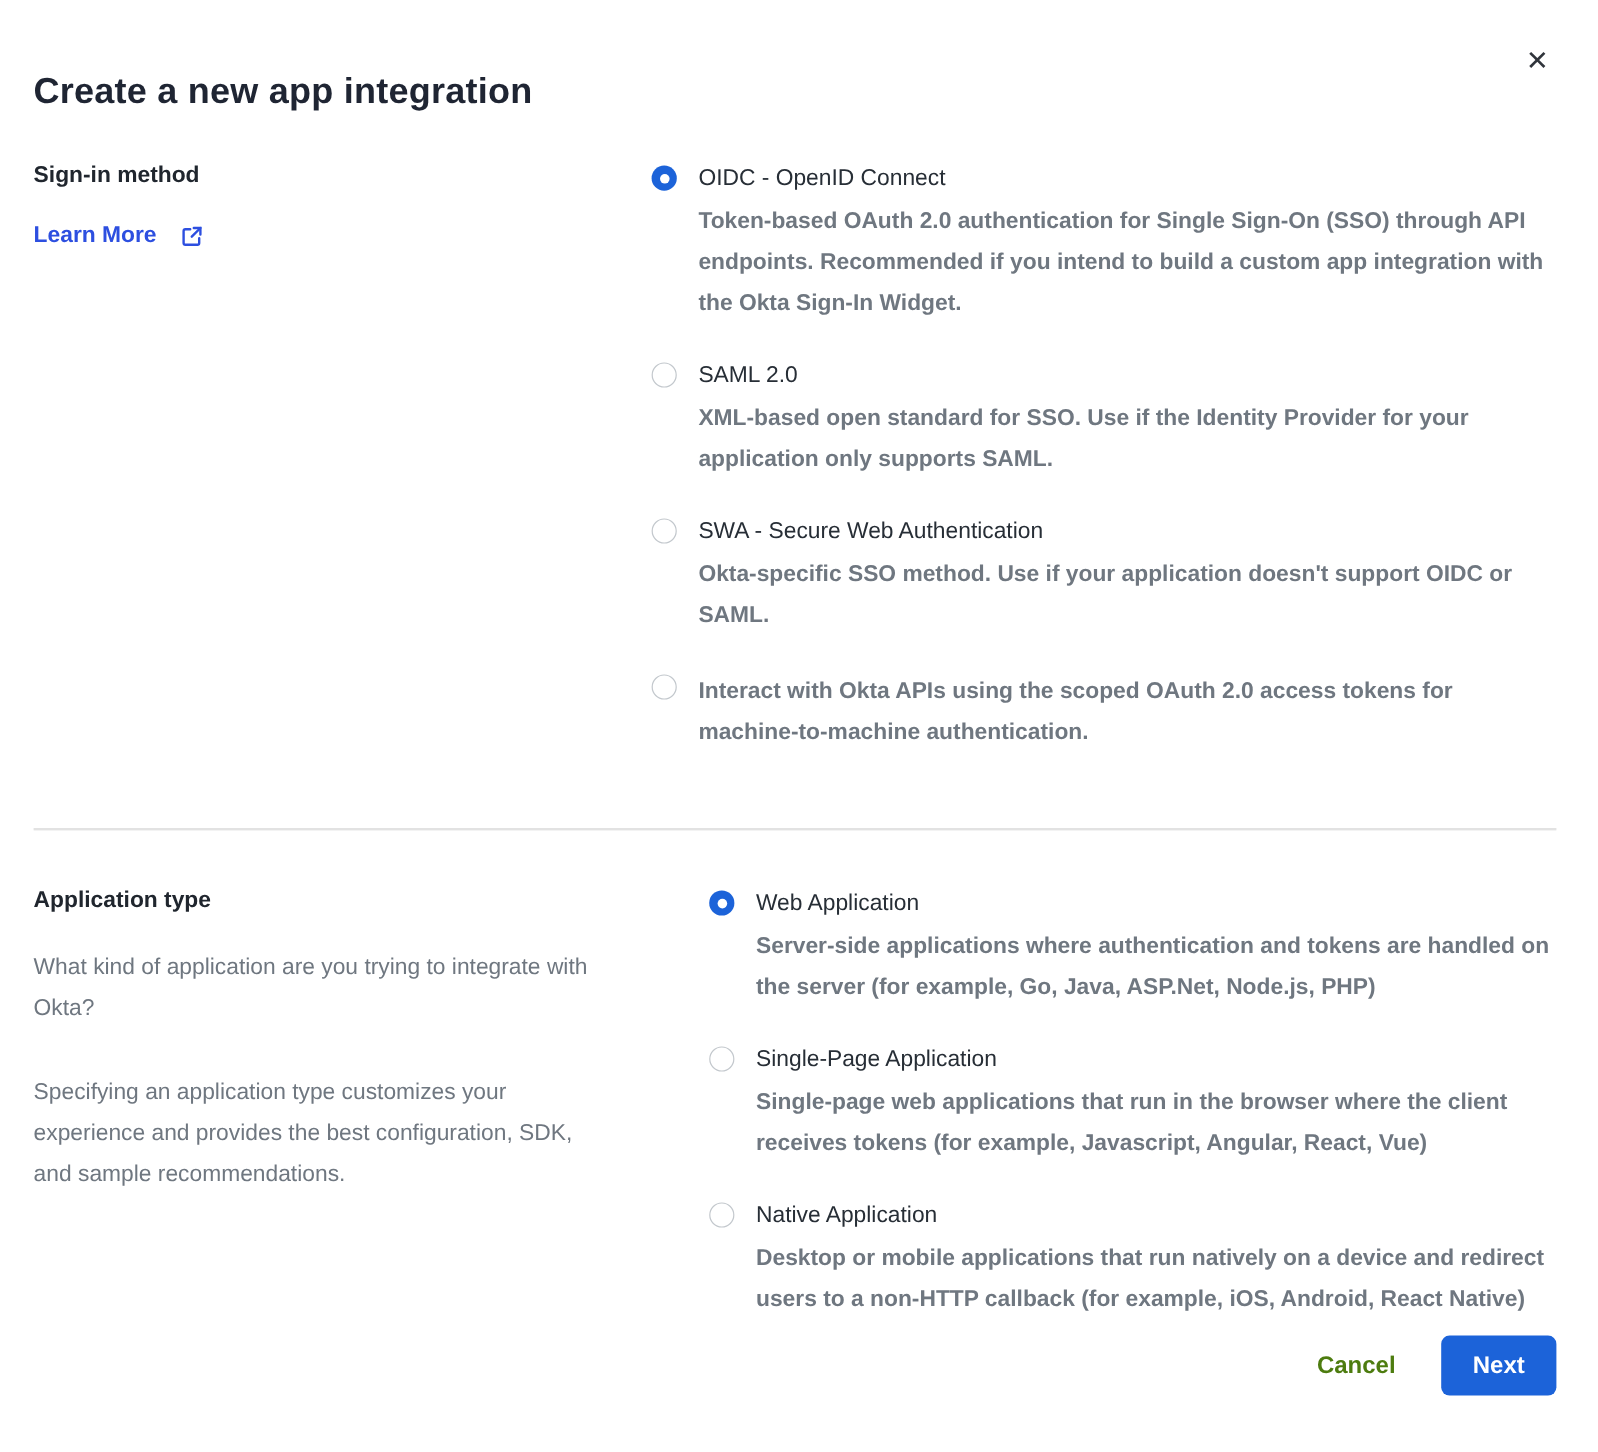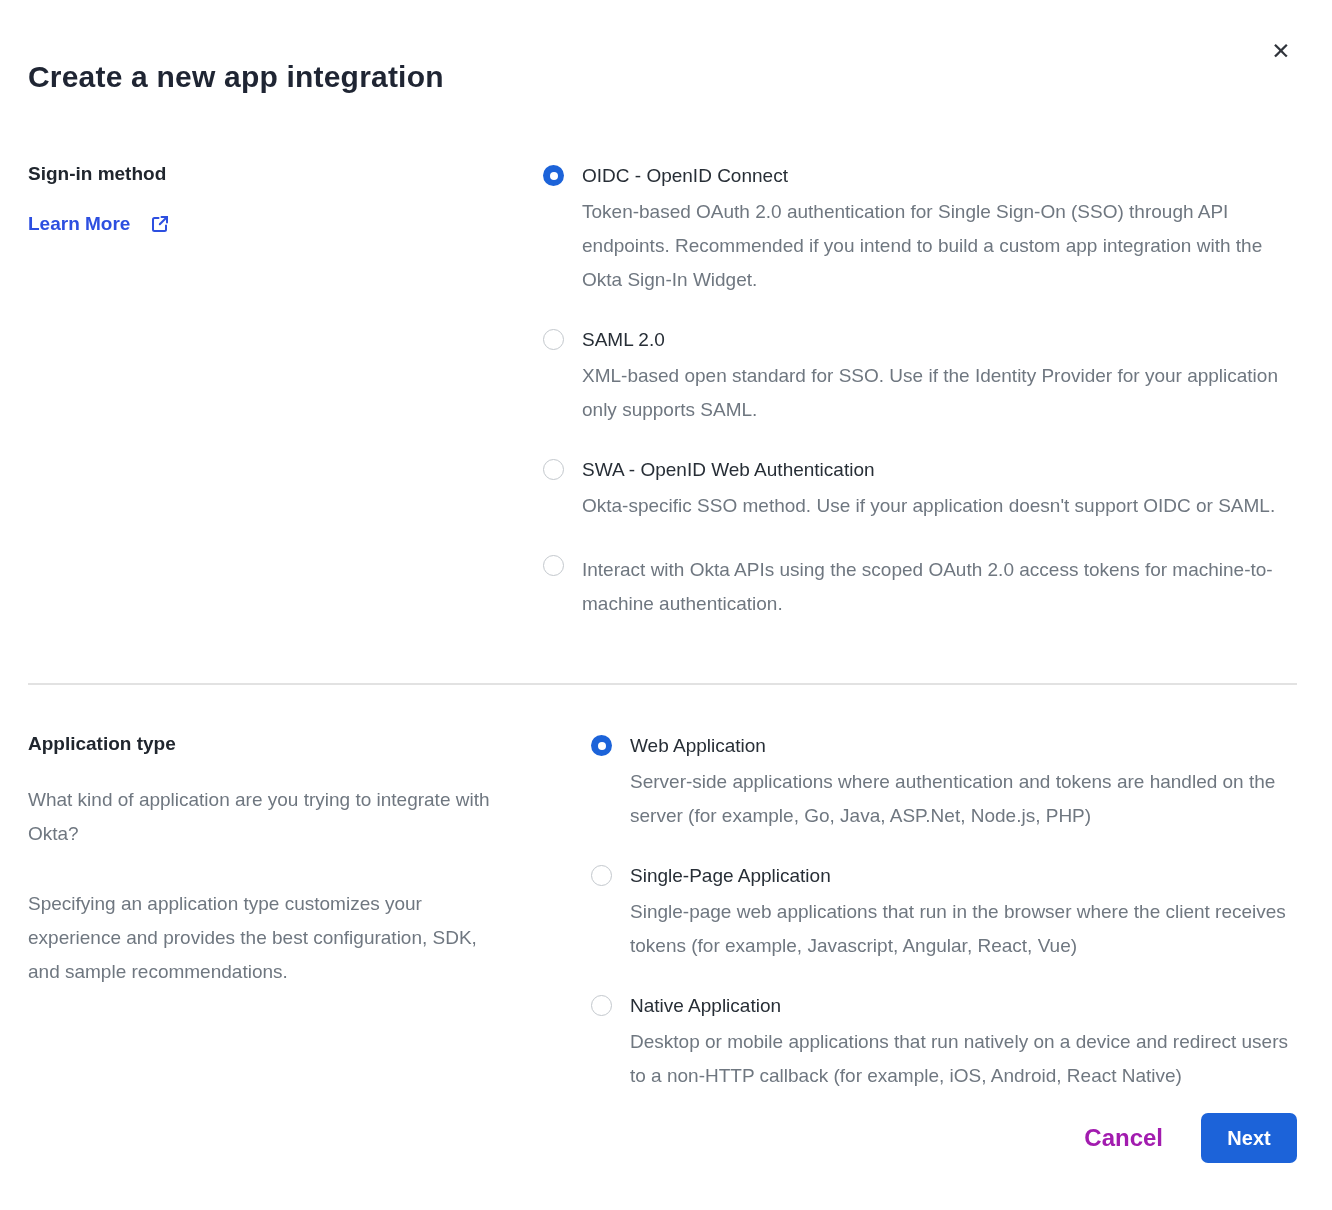--- a/index.html
+++ b/index.html
@@ -21,21 +21,21 @@
     font-family: "DejaVu Sans", sans-serif;
   }
 
   .dialog-title {
     margin-top: 32px;
     font-size: 30px; font-weight: 700;
     letter-spacing: 0.2px;
     color: #1f2533;
   }
 
-  .section { display: flex; margin-top: 69px; }
+  .section { display: flex; margin-top: 42px; }
   .section-left { width: 515px; flex-shrink: 0; padding-right: 30px; }
   .section-right { flex: 1; }
 
   .section-heading {
     font-size: 19px; font-weight: 700; color: #20262e;
     margin-bottom: 28px;
   }
   .left-paragraph {
     font-size: 19px; line-height: 34px; color: #6f7780;
     margin-bottom: 36px; max-width: 480px;
@@ -64,35 +64,36 @@
     background: #fff; left: 6.5px; top: 6.5px;
   }
   .option-text { margin-left: 18px; }
   .option-label {
     font-size: 19px; font-weight: 500; color: #272e36;
     line-height: 25px; margin-bottom: 7px;
   }
   .option-desc {
     font-size: 19px; color: #6f7780; line-height: 34px;
     max-width: 720px;
+    font-weight: bold;
   }
 
   .divider {
     border: none; border-top: 2px solid #e2e2e2;
     margin: 62px 0 0 0;
   }
   .section.apptype { margin-top: 48px; gap: 48px; }
 
   .footer {
     position: absolute; right: 35px; top: 1113px;
     display: flex; align-items: center; gap: 38px;
   }
   .cancel-link {
     background: none; border: none; cursor: pointer;
-    font-size: 24px; font-weight: 700; color: #a21caf;
+    font-size: 20px; font-weight: 700; color: #4d7c0f;
     font-family: inherit;
   }
   .next-btn {
     width: 96px; height: 50px;
     background: #1c63d9; color: #ffffff;
     border: none; border-radius: 7px; cursor: pointer;
     font-size: 20px; font-weight: 700;
     font-family: inherit;
   }
 </style>
@@ -131,21 +132,21 @@
       <div class="option">
         <span class="radio"></span>
         <div class="option-text">
           <div class="option-label">SAML 2.0</div>
           <div class="option-desc">XML-based open standard for SSO. Use if the Identity Provider for your application only supports SAML.</div>
         </div>
       </div>
       <div class="option">
         <span class="radio"></span>
         <div class="option-text">
-          <div class="option-label">SWA - OpenID Web Authentication</div>
+          <div class="option-label">SWA - Secure Web Authentication</div>
           <div class="option-desc">Okta-specific SSO method. Use if your application doesn't support OIDC or SAML.</div>
         </div>
       </div>
       <div class="option">
         <span class="radio"></span>
         <div class="option-text">
           <div class="option-desc">Interact with Okta APIs using the scoped OAuth 2.0 access tokens for machine-to-machine authentication.</div>
         </div>
       </div>
     </div>

